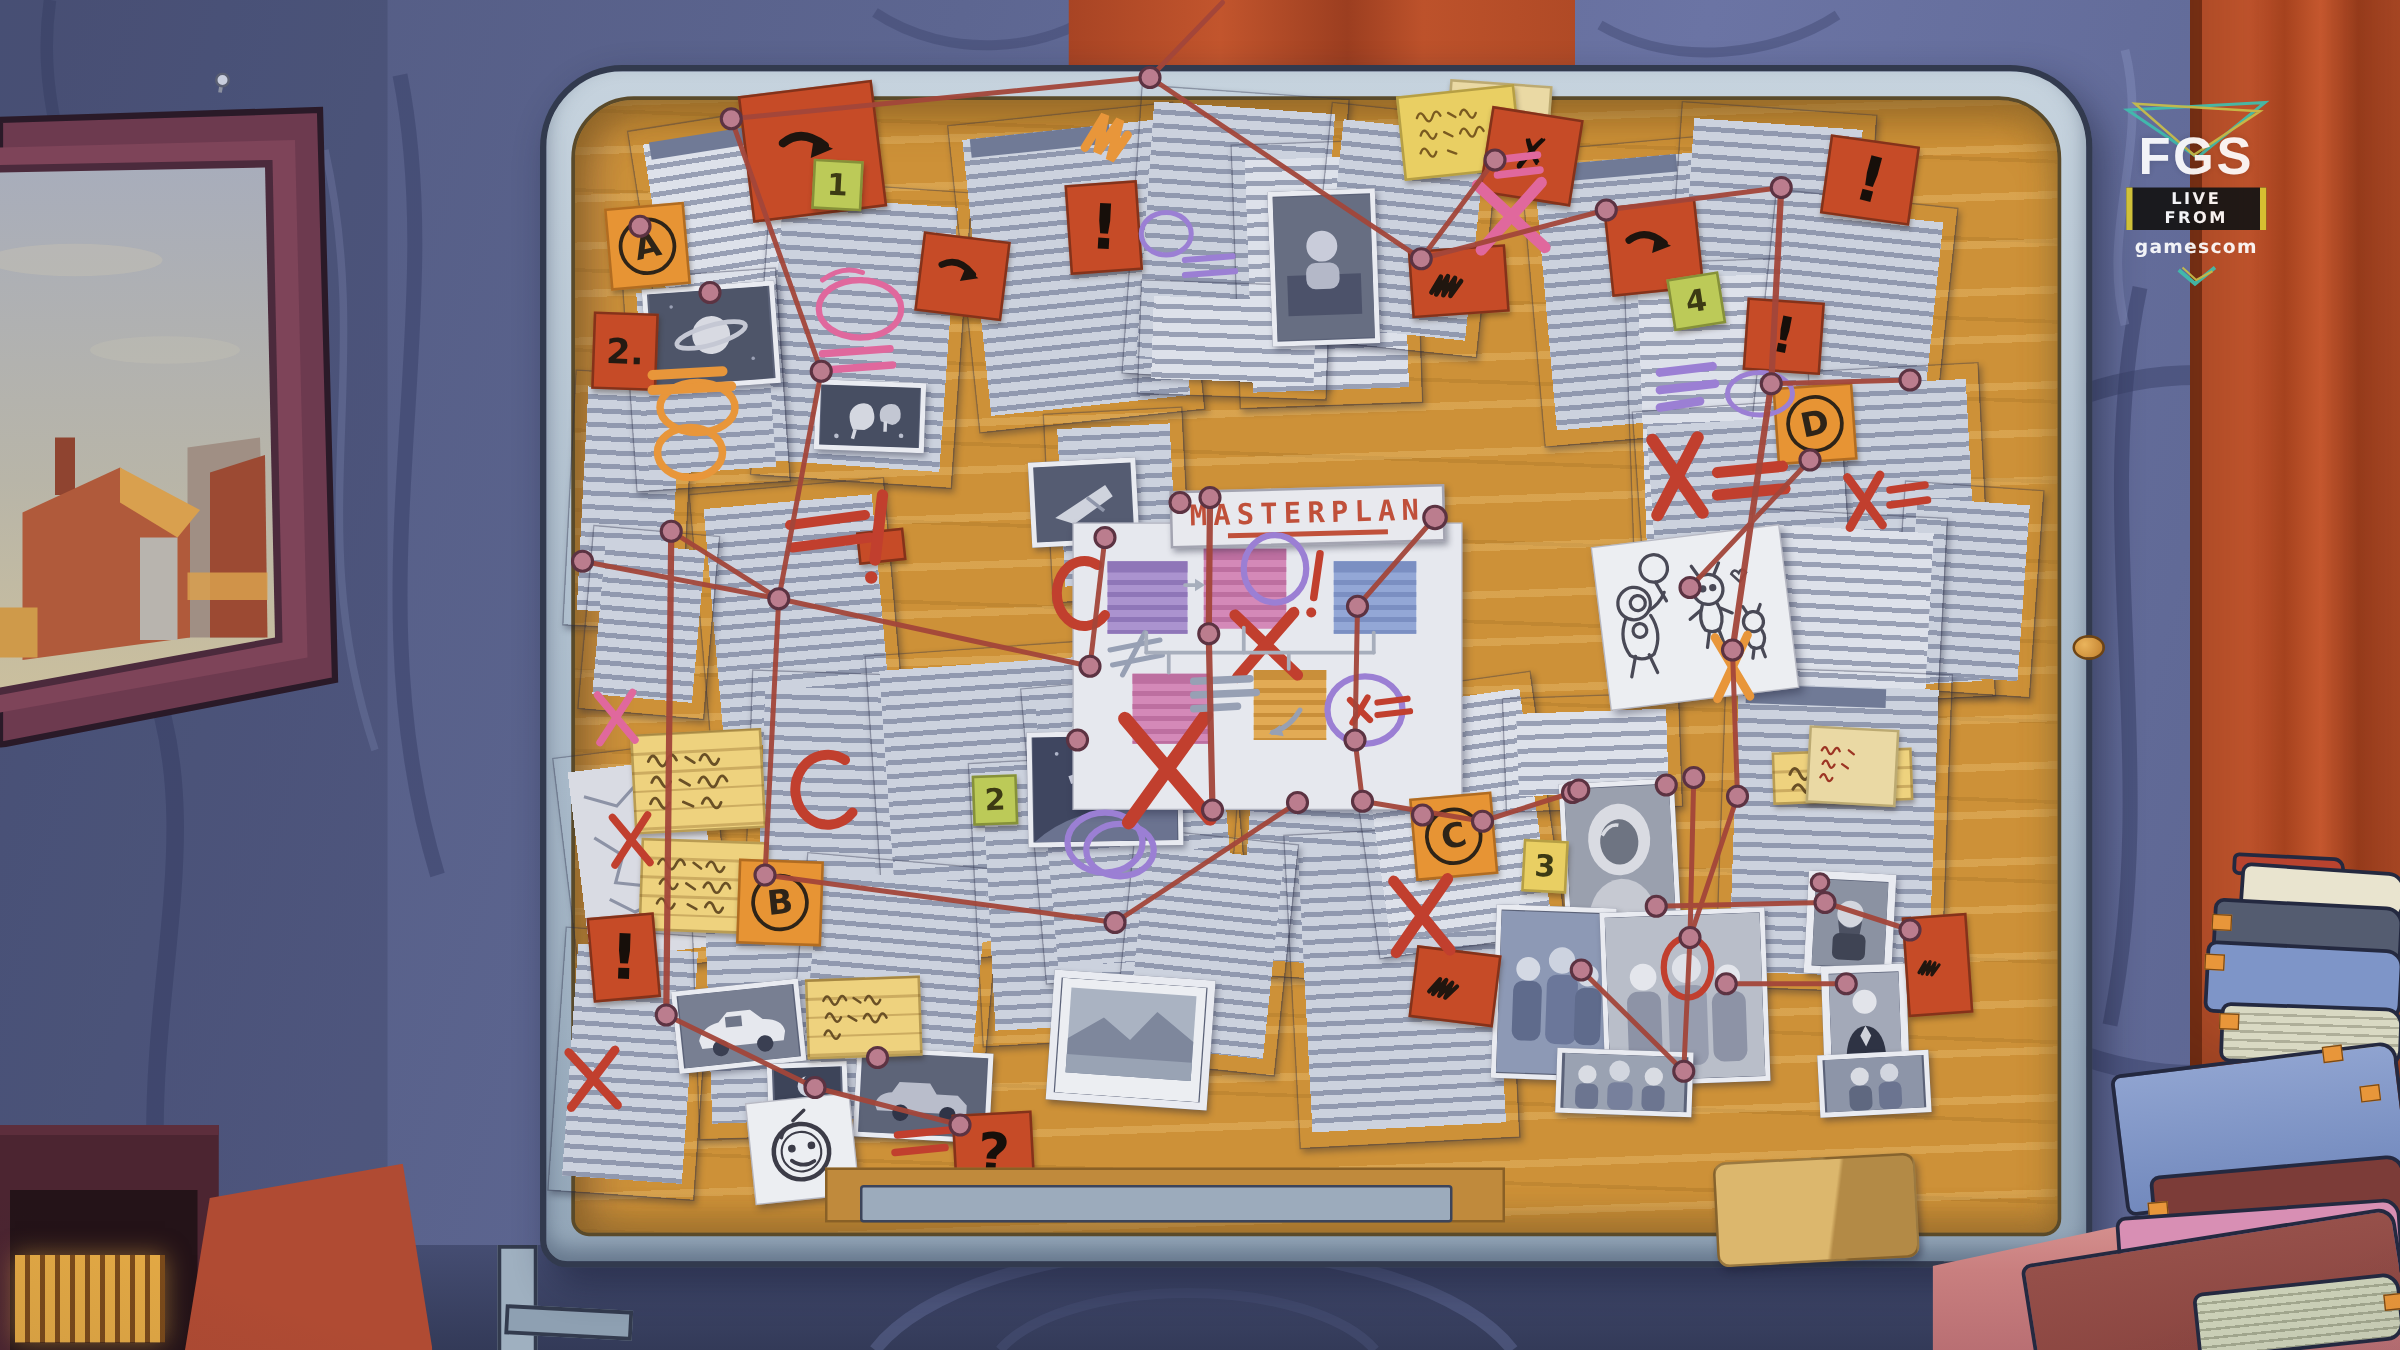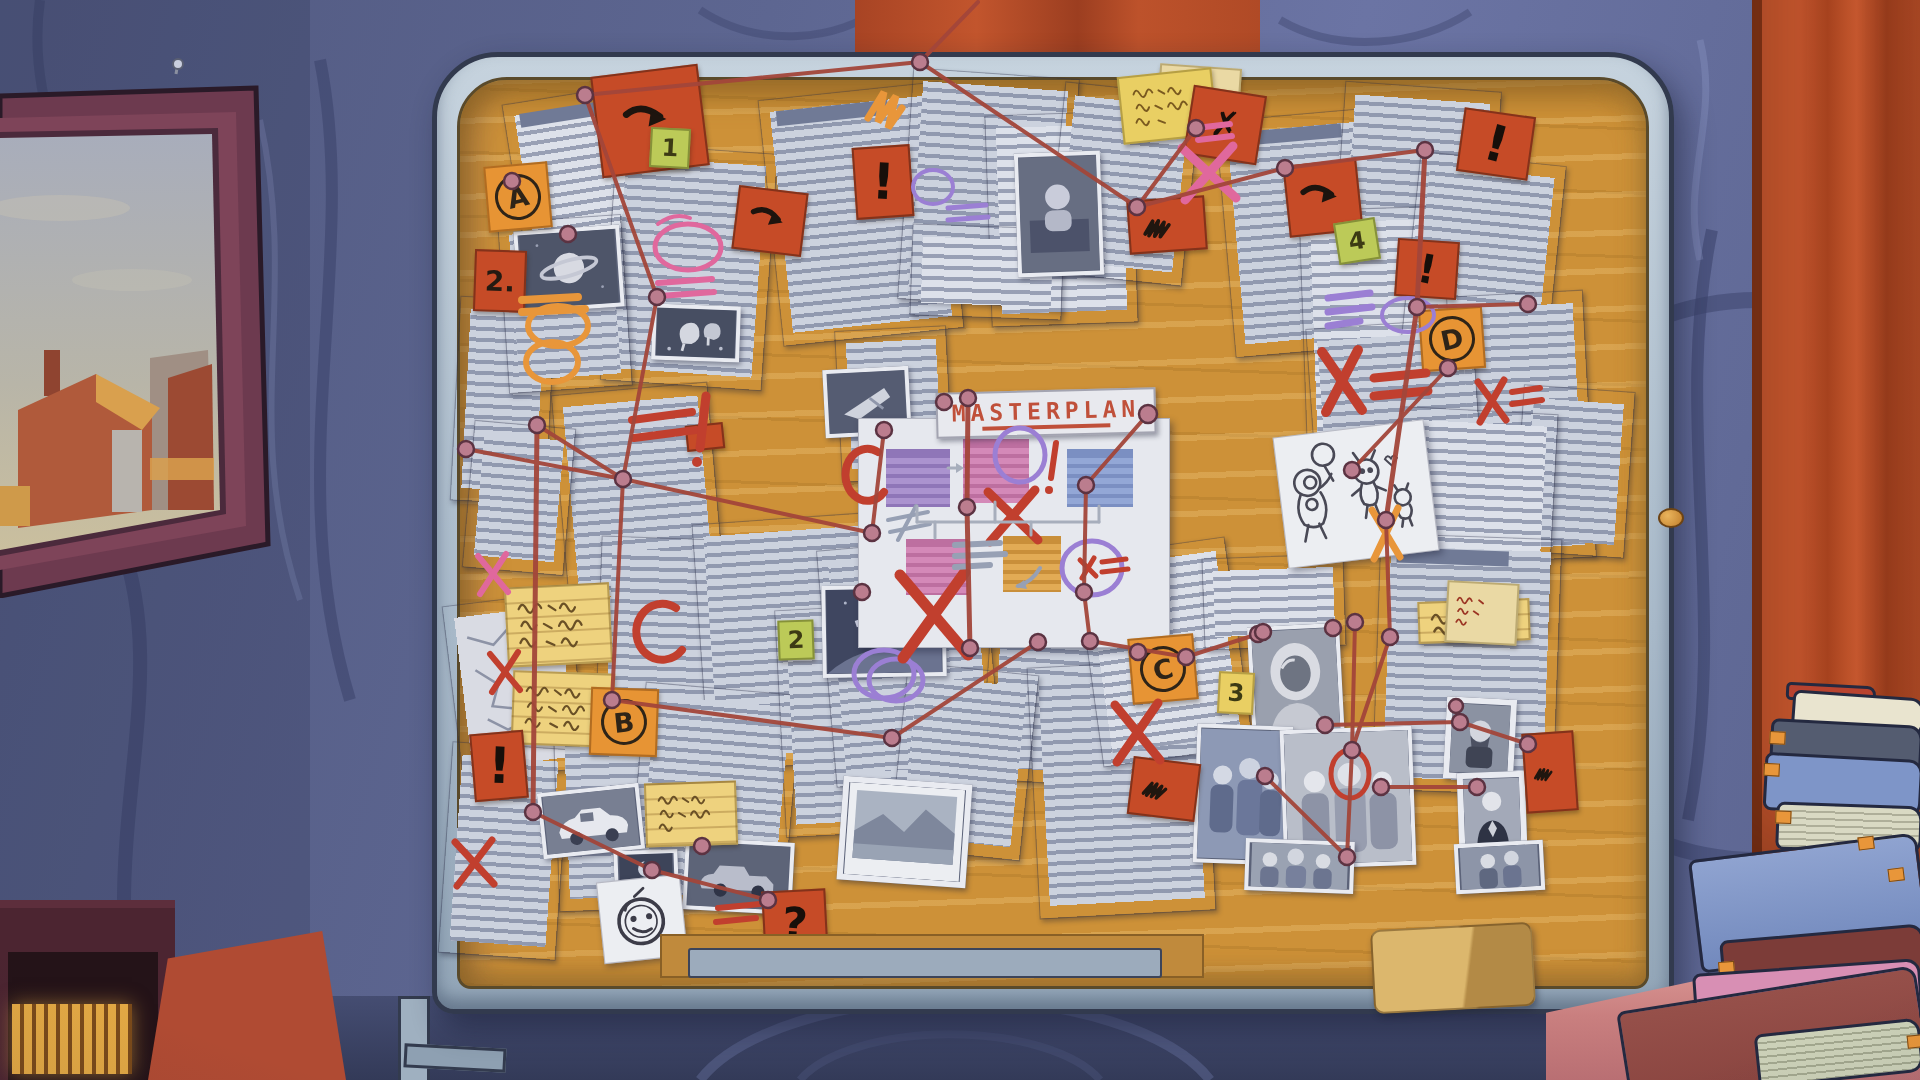--- a/index.html
+++ b/index.html
@@ -713,14 +713,27 @@
       <span class="tab" style="left:-6px;top:18px"></span>
     </div>
   <div class="book" style="--r:-4deg;left:1694px;top:966px;width:228px;height:64px;background:#d88fb4;"></div>
   <div class="book" style="--r:-9deg;left:1622px;top:988px;width:302px;height:98px;background:linear-gradient(180deg,#96504a,#8a4540);"></div>
   <div class="book" style="--r:-6deg;left:1756px;top:1026px;width:166px;height:54px;background:#ccd1b8;background-image:repeating-linear-gradient(180deg,rgba(0,0,0,0) 0 5px,rgba(100,105,80,.4) 5px 7px);">
       <span class="tab" style="right:-5px;top:14px"></span>
     </div>
 
   <div class="vignette"></div>
 
+  <div class="fgs">
+    <svg width="130" height="52" viewBox="0 0 130 52" fill="none">
+      <polygon points="10,12 120,6 66,50" stroke="#3fbfae" stroke-width="2.4"></polygon>
+      <polygon points="16,7 116,13 63,48" stroke="#c9bf49" stroke-width="2"></polygon>
+    </svg>
+    <div class="big">FGS</div>
+    <div class="bar">LIVE FROM</div>
+    <div class="gc">gamescom</div>
+    <svg width="36" height="20" viewBox="0 0 36 20" fill="none" style="margin:6px auto 0">
+      <path d="M4 4l13 11L33 2" stroke="#3fbfae" stroke-width="3"></path>
+      <path d="M7 2l11 10L31 5" stroke="#c9bf49" stroke-width="1.6"></path>
+    </svg>
+  </div>
 
 </div>
 
 </body></html>

